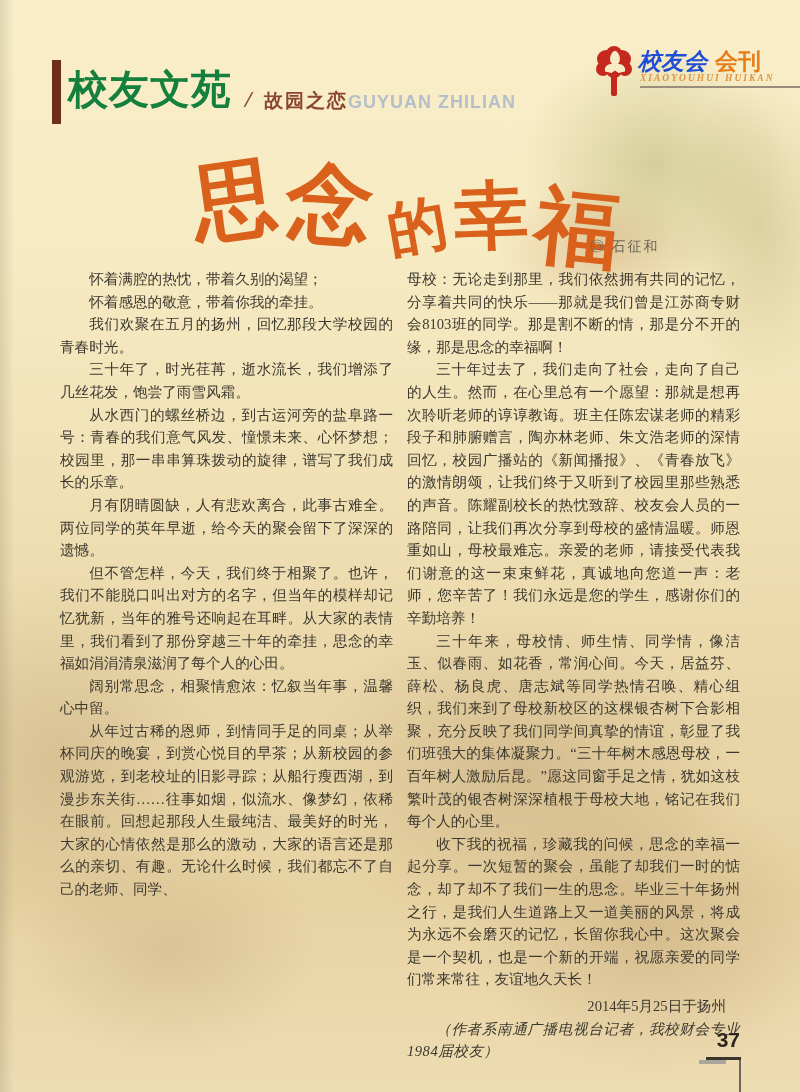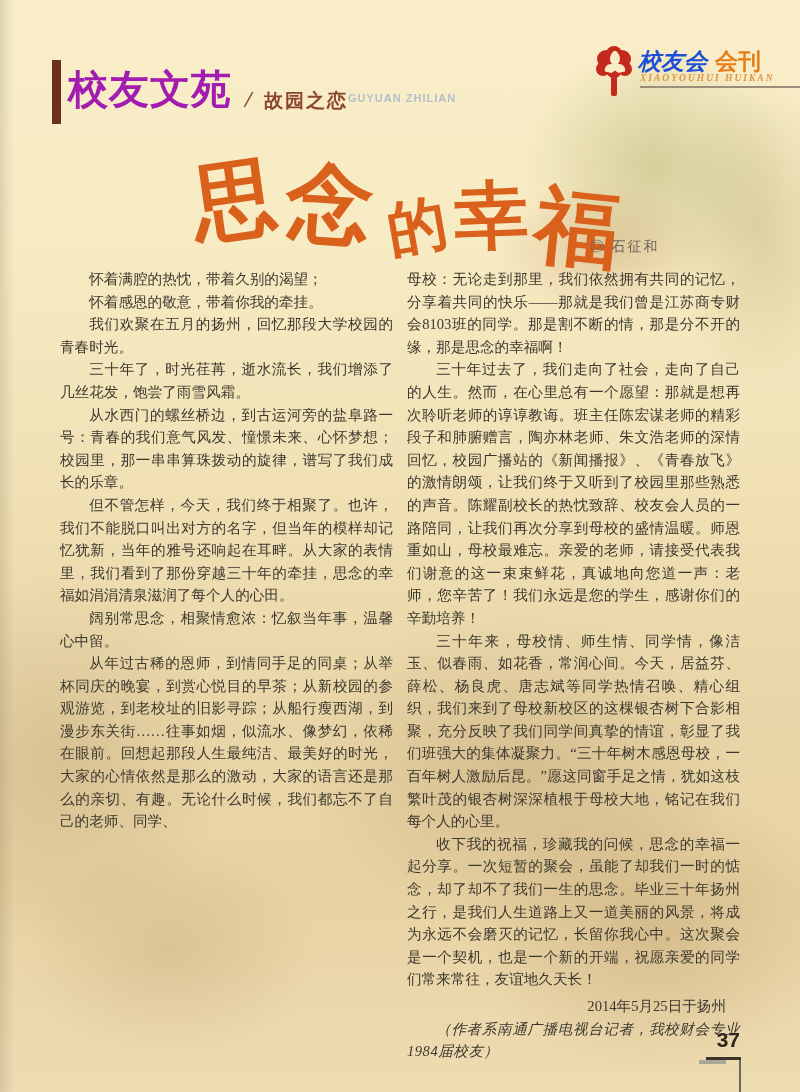--- a/index.html
+++ b/index.html
@@ -13,26 +13,26 @@
       radial-gradient(150px 95px  at 600px 248px, rgba(168,92,42,0.22),  transparent 70%),
       radial-gradient(310px 230px at 520px 770px, rgba(140,100,55,0.22), transparent 70%),
       radial-gradient(260px 210px at 650px 930px, rgba(150,110,60,0.24), transparent 70%),
       radial-gradient(230px 270px at 60px  760px, rgba(150,115,70,0.20), transparent 70%),
       radial-gradient(210px 160px at 170px 950px, rgba(150,120,75,0.18), transparent 70%),
       linear-gradient(90deg, rgba(120,110,90,0.20) 0px, rgba(120,110,90,0) 14px),
       linear-gradient(180deg,#f9eec9 0%,#f7ebc3 22%,#f0e0b4 45%,#e9d6a8 65%,#e7d2a2 82%,#eedcb2 100%);}
   
   .accent-bar{position:absolute;left:52px;top:60px;width:9px;height:64px;background:#6e2e1c;}
   .section-title{position:absolute;left:68px;top:62px;margin:0;font-family:"DejaVu Sans",sans-serif;
-      font-size:40px;font-weight:900;color:#a21caf;letter-spacing:1px;}
+      font-size:40px;font-weight:900;color:#15803d;letter-spacing:1px;}
   .sep{position:absolute;left:245px;top:86px;font-size:24px;font-weight:bold;font-style:italic;color:#8a4a30;}
   .subtitle{position:absolute;left:264px;top:88px;font-family:"DejaVu Sans",sans-serif;
       font-size:19px;font-weight:bold;color:#8a4530;letter-spacing:2px;}
   .subtitle-latin{position:absolute;left:348px;top:92px;font-family:"Liberation Sans",sans-serif;
-      font-size:11px;font-weight:bold;color:#b5bfca;letter-spacing:1px;}
+      font-size:18px;font-weight:bold;color:#b5bfca;letter-spacing:1px;}
   
   .masthead{position:absolute;left:594px;top:44px;}
   .emblem{position:absolute;left:0;top:2px;}
   .masthead-name{position:absolute;left:44px;top:2px;white-space:nowrap;
       font-family:"DejaVu Sans",sans-serif;font-size:23px;font-weight:900;}
   .mh-primary{color:#1d4ed8;font-style:italic;} .mh-secondary{color:#e87c16;margin-left:8px;}
   .masthead-tagline{position:absolute;left:46px;top:29px;white-space:nowrap;
       font-family:Liberation Serif, serif;font-style:italic;
       font-size:9.5px;font-weight:bold;color:#df9440;letter-spacing:2px;}
   .masthead-rule{position:absolute;left:46px;top:42px;width:160px;height:1.5px;background:#9b8d7c;}
@@ -101,20 +101,21 @@
     <span>石征和</span>
   </div>
 
   <div class="columns">
     <div class="col">
         <p class="indent">怀着满腔的热忱，带着久别的渴望；</p>
         <p class="indent">怀着感恩的敬意，带着你我的牵挂。</p>
         <p class="indent">我们欢聚在五月的扬州，回忆那段大学校园的青春时光。</p>
         <p class="indent">三十年了，时光荏苒，逝水流长，我们增添了几丝花发，饱尝了雨雪风霜。</p>
         <p class="indent">从水西门的螺丝桥边，到古运河旁的盐阜路一号：青春的我们意气风发、憧憬未来、心怀梦想；校园里，那一串串算珠拨动的旋律，谱写了我们成长的乐章。</p>
+        <p class="indent">月有阴晴圆缺，人有悲欢离合，此事古难全。两位同学的英年早逝，给今天的聚会留下了深深的遗憾。</p>
         <p class="indent">但不管怎样，今天，我们终于相聚了。也许，我们不能脱口叫出对方的名字，但当年的模样却记忆犹新，当年的雅号还响起在耳畔。从大家的表情里，我们看到了那份穿越三十年的牵挂，思念的幸福如涓涓清泉滋润了每个人的心田。</p>
         <p class="indent">阔别常思念，相聚情愈浓：忆叙当年事，温馨心中留。</p>
         <p class="indent">从年过古稀的恩师，到情同手足的同桌；从举杯同庆的晚宴，到赏心悦目的早茶；从新校园的参观游览，到老校址的旧影寻踪；从船行瘦西湖，到漫步东关街……往事如烟，似流水、像梦幻，依稀在眼前。回想起那段人生最纯洁、最美好的时光，大家的心情依然是那么的激动，大家的语言还是那么的亲切、有趣。无论什么时候，我们都忘不了自己的老师、同学、</p>
       </div>
     <div class="col">
         <p class="flush">母校：无论走到那里，我们依然拥有共同的记忆，分享着共同的快乐——那就是我们曾是江苏商专财会8103班的同学。那是割不断的情，那是分不开的缘，那是思念的幸福啊！</p>
         <p class="indent">三十年过去了，我们走向了社会，走向了自己的人生。然而，在心里总有一个愿望：那就是想再次聆听老师的谆谆教诲。班主任陈宏谋老师的精彩段子和肺腑赠言，陶亦林老师、朱文浩老师的深情回忆，校园广播站的《新闻播报》、《青春放飞》的激情朗颂，让我们终于又听到了校园里那些熟悉的声音。陈耀副校长的热忱致辞、校友会人员的一路陪同，让我们再次分享到母校的盛情温暖。师恩重如山，母校最难忘。亲爱的老师，请接受代表我们谢意的这一束束鲜花，真诚地向您道一声：老师，您辛苦了！我们永远是您的学生，感谢你们的辛勤培养！</p>
         <p class="indent">三十年来，母校情、师生情、同学情，像洁玉、似春雨、如花香，常润心间。今天，居益芬、薛松、杨良虎、唐志斌等同学热情召唤、精心组织，我们来到了母校新校区的这棵银杏树下合影相聚，充分反映了我们同学间真挚的情谊，彰显了我们班强大的集体凝聚力。“三十年树木感恩母校，一百年树人激励后昆。”愿这同窗手足之情，犹如这枝繁叶茂的银杏树深深植根于母校大地，铭记在我们每个人的心里。</p>
         <p class="indent">收下我的祝福，珍藏我的问候，思念的幸福一起分享。一次短暂的聚会，虽能了却我们一时的惦念，却了却不了我们一生的思念。毕业三十年扬州之行，是我们人生道路上又一道美丽的风景，将成为永远不会磨灭的记忆，长留你我心中。这次聚会是一个契机，也是一个新的开端，祝愿亲爱的同学们常来常往，友谊地久天长！</p>
         <p class="dateline">2014年5月25日于扬州</p>

